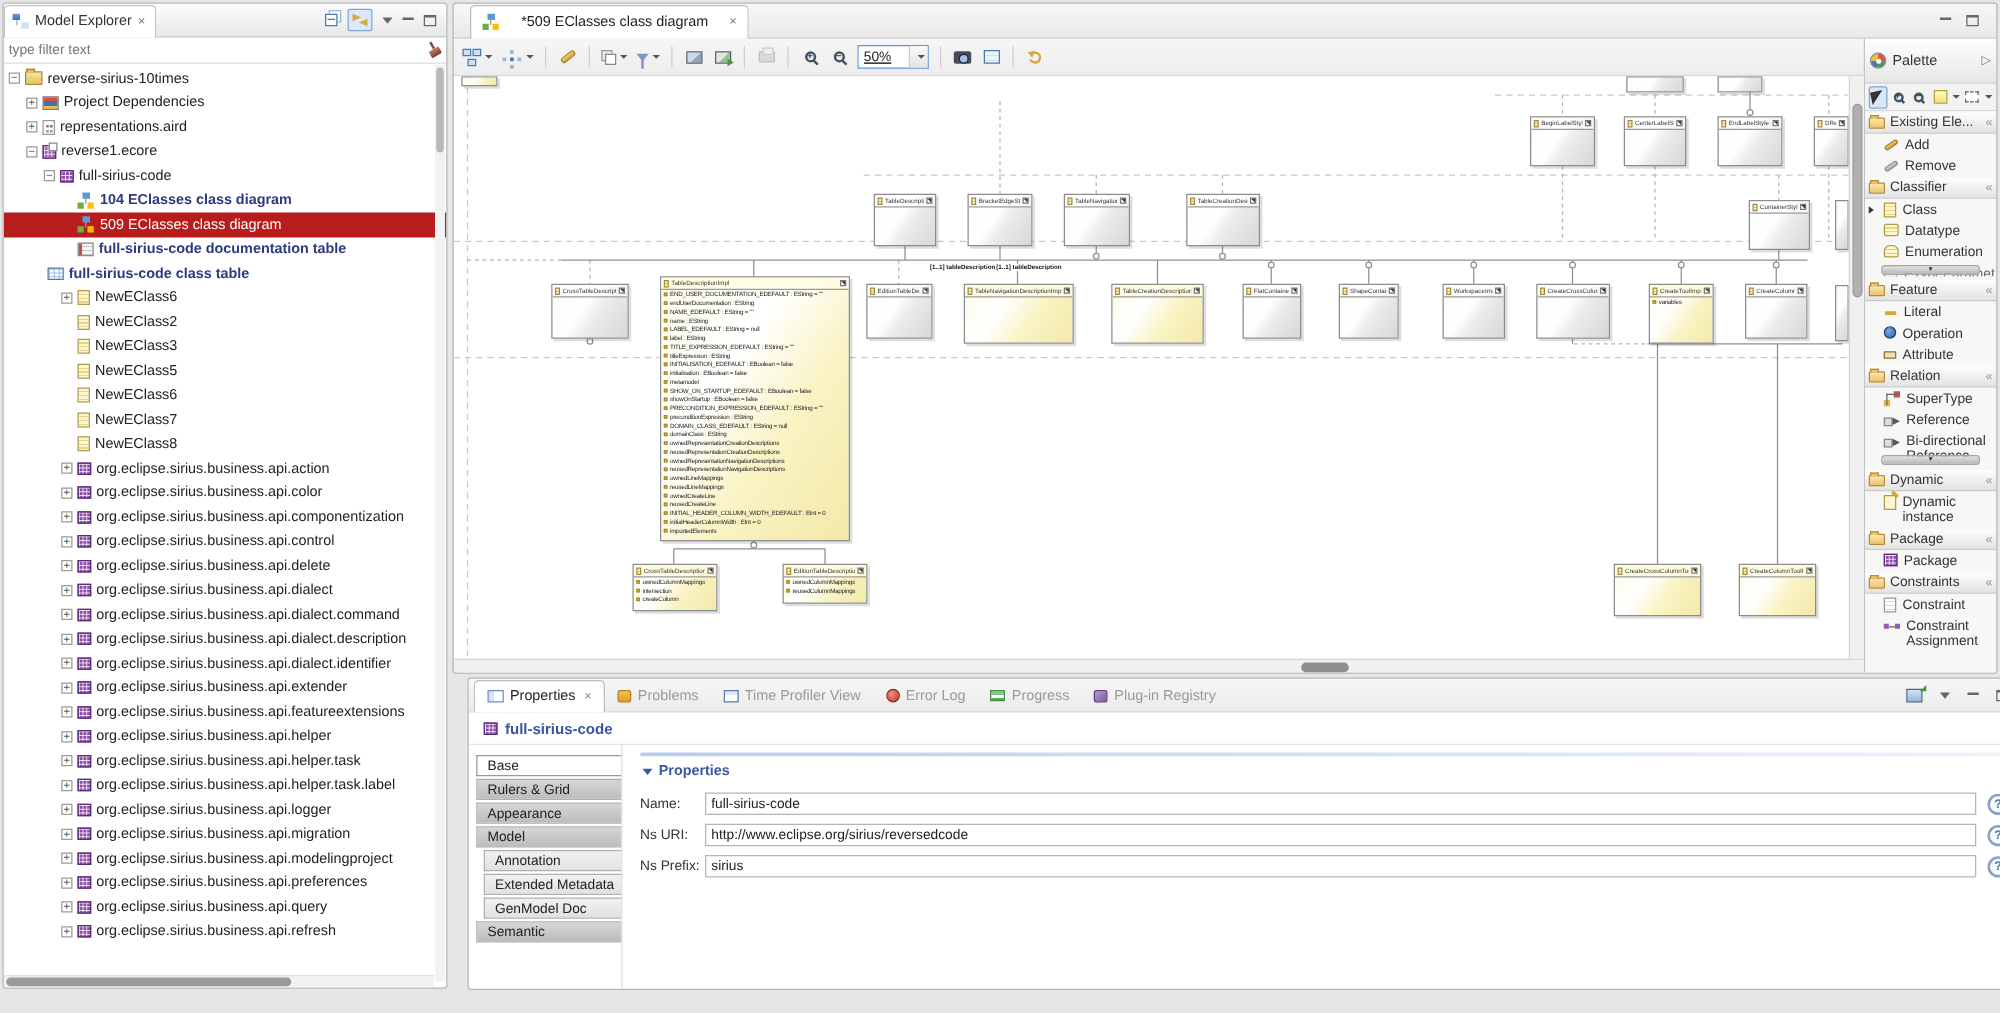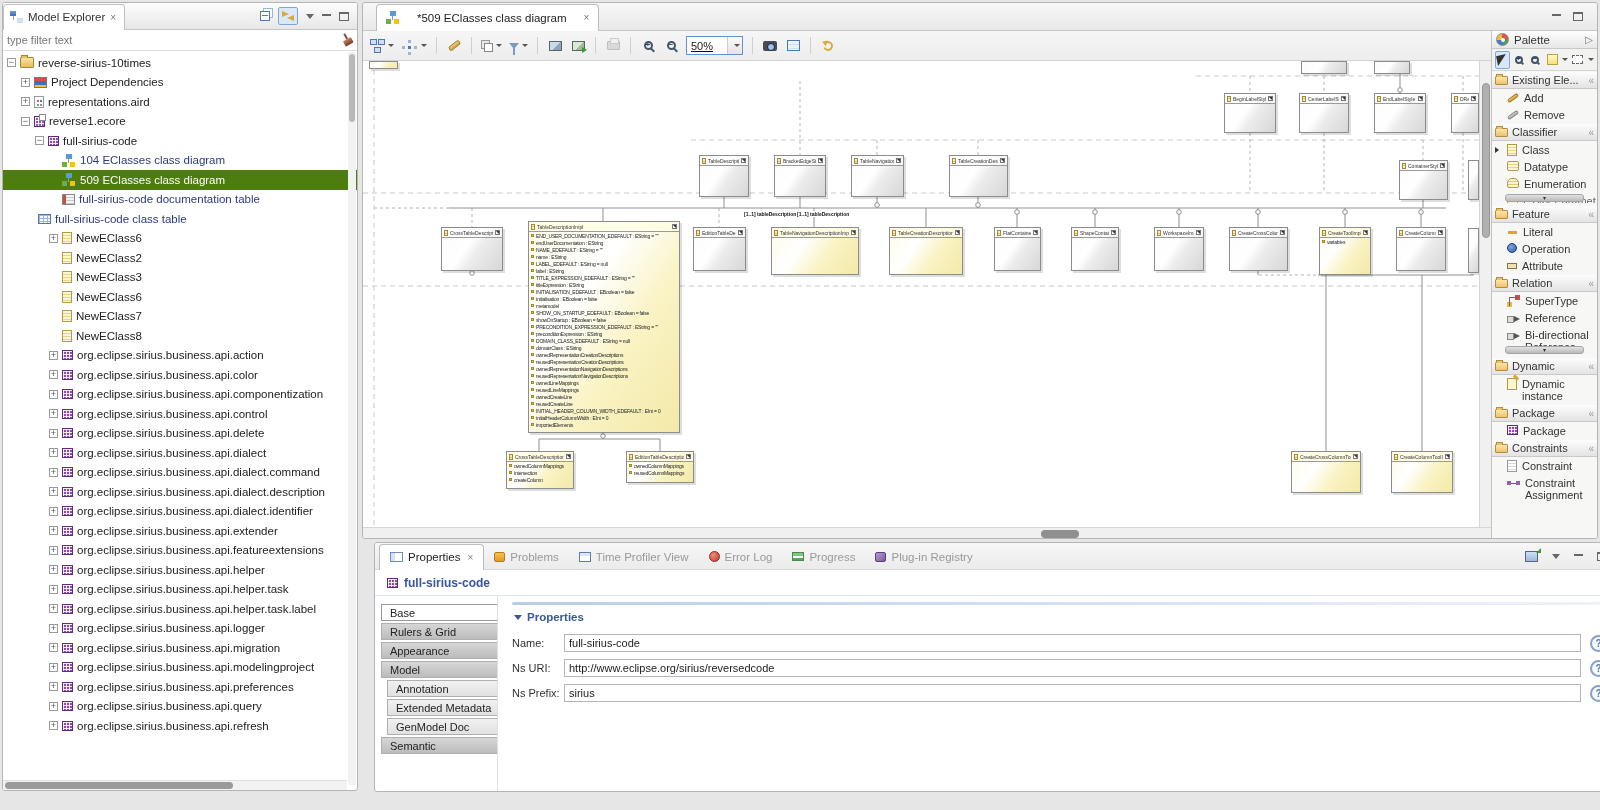--- a/index.html
+++ b/index.html
@@ -22,26 +22,26 @@
   .menutri{width:0;height:0;border-left:4px solid transparent;border-right:4px solid transparent;border-top:5px solid #666;}
   .minbtn{width:9px;height:3px;border-bottom:2px solid #666;margin-top:-4px;}
   .maxbtn{width:10px;height:9px;border:1px solid #666;border-top:2px solid #666;}
   .filter{height:21px;border-bottom:1px solid #ddd;display:flex;align-items:center;padding:0 4px;gap:4px;}
   .filter input{flex:1;border:none;outline:none;font-size:11px;color:#888;height:17px;}
   .i-broom{width:11px;height:11px;position:relative;transform:rotate(-30deg);}
   .i-broom::before{content:"";position:absolute;left:5px;top:-2px;width:2px;height:6px;background:#8a4a3a;}
   .i-broom::after{content:"";position:absolute;left:1px;top:4px;width:9px;height:6px;background:linear-gradient(#c4846a,#7a3a2a);border-radius:1px;}
   .tree{position:relative;height:712px;overflow:hidden;padding-top:2px;}
   .trow{height:19.5px;display:flex;align-items:center;gap:4px;font-size:11.5px;color:#222;white-space:nowrap;cursor:default;}
-  .trow.sel{background:#4d7c0f;color:#fff;}
+  .trow.sel{background:#b91c1c;color:#fff;}
   .trow.sel .tlabel{color:#fff;}
   .expander{width:9px;height:9px;border:1px solid #9a9a9a;background:#fff;color:#555;font-size:9px;line-height:7px;text-align:center;flex:none;}
   .expander.none{border:none;background:transparent;}
   .ticon{flex:none;display:inline-block;}
-  .tlabel.nav{color:#2c3a7e;}
+  .tlabel.nav{color:#2c3a7e;font-weight:bold;}
   
   .icon-project{width:14px;height:11px;background:linear-gradient(#fae3a0,#e7bd62);border:1px solid #a8852f;border-radius:1px;position:relative;}
   .icon-project::before{content:"";position:absolute;top:-3px;left:0;width:5px;height:2px;background:#e7bd62;border:1px solid #a8852f;border-bottom:none;}
   .icon-deps{width:13px;height:11px;border:1px solid #777;background:linear-gradient(#d94f3f 0 3px,#3f6fb5 3px 7px,#e8c23f 7px 11px);}
   .icon-aird{width:10px;height:12px;background:#fff;border:1px solid #9a9a9a;position:relative;}
   .icon-aird::after{content:"";position:absolute;left:2px;top:3px;width:2px;height:2px;background:#d9534f;box-shadow:3px 0 0 #4a78c5,0 4px 0 #5cb85c,3px 4px 0 #b07cc6;}
   .icon-ecore{width:11px;height:11px;border:1px solid #5e2d79;background-color:#9a5bb5;background-image:linear-gradient(90deg,rgba(255,255,255,.85) 1px,transparent 1px),linear-gradient(rgba(255,255,255,.85) 1px,transparent 1px);background-size:3px 3px;position:relative;}
   .icon-ecore::after{content:"";position:absolute;right:-2px;top:-3px;width:5px;height:5px;background:#fff;border:1px solid #888;}
   .icon-package{width:11px;height:10px;border:1px solid #5e2d79;background-color:#8b4aa8;background-image:linear-gradient(90deg,rgba(255,255,255,.85) 1px,transparent 1px),linear-gradient(rgba(255,255,255,.85) 1px,transparent 1px);background-size:3px 3px;}
   .icon-diagram{width:14px;height:13px;background:linear-gradient(#5b9bd5,#5b9bd5) 4px 0/6px 5px no-repeat,linear-gradient(#70ad47,#70ad47) 0 8px/5px 5px no-repeat,linear-gradient(#ffc000,#ffc000) 8px 8px/5px 5px no-repeat,linear-gradient(#999,#999) 6px 4px/1px 5px no-repeat;}
@@ -106,21 +106,21 @@
   .abul{width:3px;height:3px;background:#e8c74f;border:1px solid #a8862a;flex:none;}
   .atxt{font-size:5px;color:#222;white-space:nowrap;letter-spacing:-.2px;}
   .elabel{position:absolute;font-size:5px;font-weight:bold;color:#111;white-space:nowrap;background:#fff;}
   .cv-hsb{height:12px;background:#f0f0f0;border-top:1px solid #d6d6d6;position:relative;}
   .cv-hsb .thumb{position:absolute;left:678px;top:2px;width:38px;height:8px;background:#8f8f8f;border-radius:4px;}
   .cv-vsb{position:absolute;right:0;top:0;width:12px;height:466px;background:#f0f0f0;border-left:1px solid #d6d6d6;}
   .cv-vsb .thumb{position:absolute;left:2px;top:22px;width:8px;height:155px;background:#b0b0b0;border:1px solid #979797;border-radius:4px;}
 
   
   #palette{width:108px;background:#f7f7f5;border-left:1px solid #c3c3c3;display:flex;flex-direction:column;overflow:hidden;}
-  .phead{height:18px;display:flex;align-items:center;gap:5px;padding:0 4px;background:linear-gradient(#ffffff,#e6e6e6);border-bottom:1px solid #c9c9c9;font-size:11.5px;color:#333;}
+  .phead{height:36px;display:flex;align-items:center;gap:5px;padding:0 4px;background:linear-gradient(#ffffff,#e6e6e6);border-bottom:1px solid #c9c9c9;font-size:11.5px;color:#333;}
   .i-wheel{width:13px;height:13px;border-radius:50%;border:1px solid #888;background:conic-gradient(#e05545 0 25%,#4aa05a 25% 50%,#4a7ac5 50% 75%,#e8c23f 75%);position:relative;}
   .i-wheel::after{content:"";position:absolute;left:4px;top:4px;width:4px;height:4px;border-radius:50%;background:#fff;}
   .pcollapse{margin-left:auto;color:#777;font-size:10px;}
   .ptools{display:flex;align-items:center;gap:2px;height:22px;padding:0 3px;border-bottom:1px solid #d6d6d6;background:#f2f2f0;}
   .ptool{width:18px;height:18px;display:flex;align-items:center;justify-content:center;border:1px solid transparent;border-radius:2px;}
   .ptool.active{background:#d9e6f6;border-color:#7da7d9;}
   .cursor-icon{width:0;height:0;border-top:10px solid #333;border-right:10px solid transparent;transform:rotate(-12deg);}
   .mag-plus-icon,.mag-minus-icon{width:8px;height:8px;border:2px solid #456;border-radius:50%;position:relative;}
   .mag-plus-icon::before{content:"+";position:absolute;left:-1px;top:-4px;font-size:8px;font-weight:bold;color:#247;}
   .mag-minus-icon::before{content:"−";position:absolute;left:-1px;top:-4px;font-size:8px;font-weight:bold;color:#247;}
@@ -273,20 +273,25 @@
         <span class="tlabel">NewEClass2</span>
       </div>
       <div class="trow" style="padding-left: 46px;">
         <span class="expander none"></span>
         <span class="ticon icon-class"></span>
         <span class="tlabel">NewEClass3</span>
       </div>
       <div class="trow" style="padding-left: 46px;">
         <span class="expander none"></span>
         <span class="ticon icon-class"></span>
+        <span class="tlabel">NewEClass5</span>
+      </div>
+      <div class="trow" style="padding-left: 46px;">
+        <span class="expander none"></span>
+        <span class="ticon icon-class"></span>
         <span class="tlabel">NewEClass6</span>
       </div>
       <div class="trow" style="padding-left: 46px;">
         <span class="expander none"></span>
         <span class="ticon icon-class"></span>
         <span class="tlabel">NewEClass7</span>
       </div>
       <div class="trow" style="padding-left: 46px;">
         <span class="expander none"></span>
         <span class="ticon icon-class"></span>

